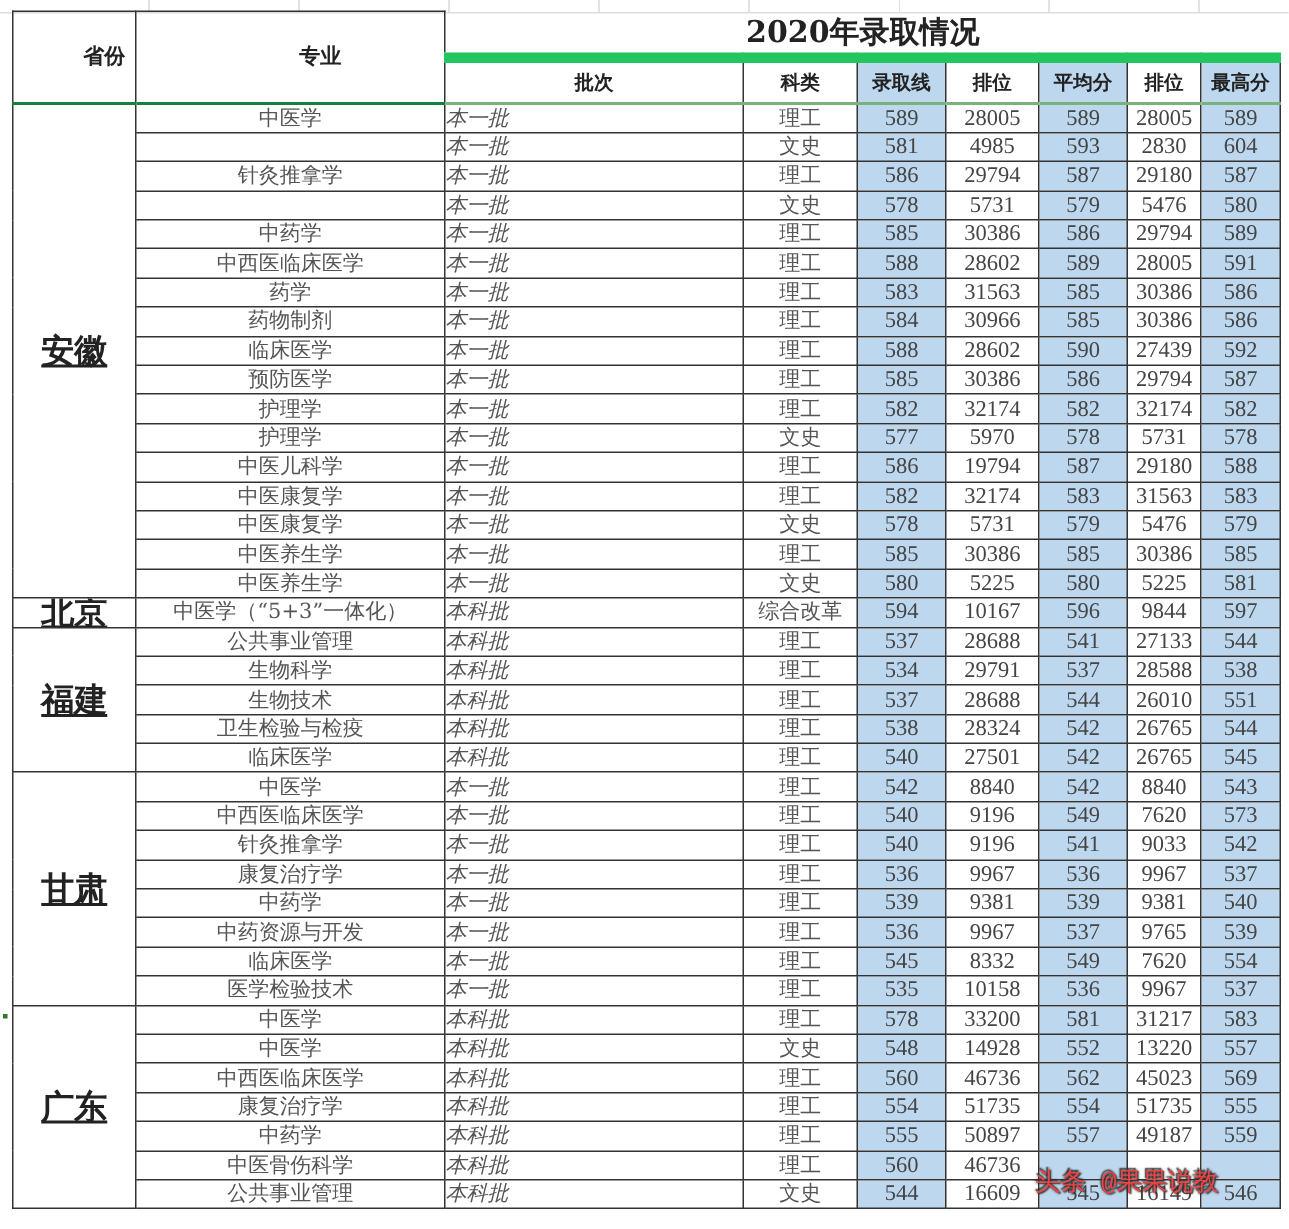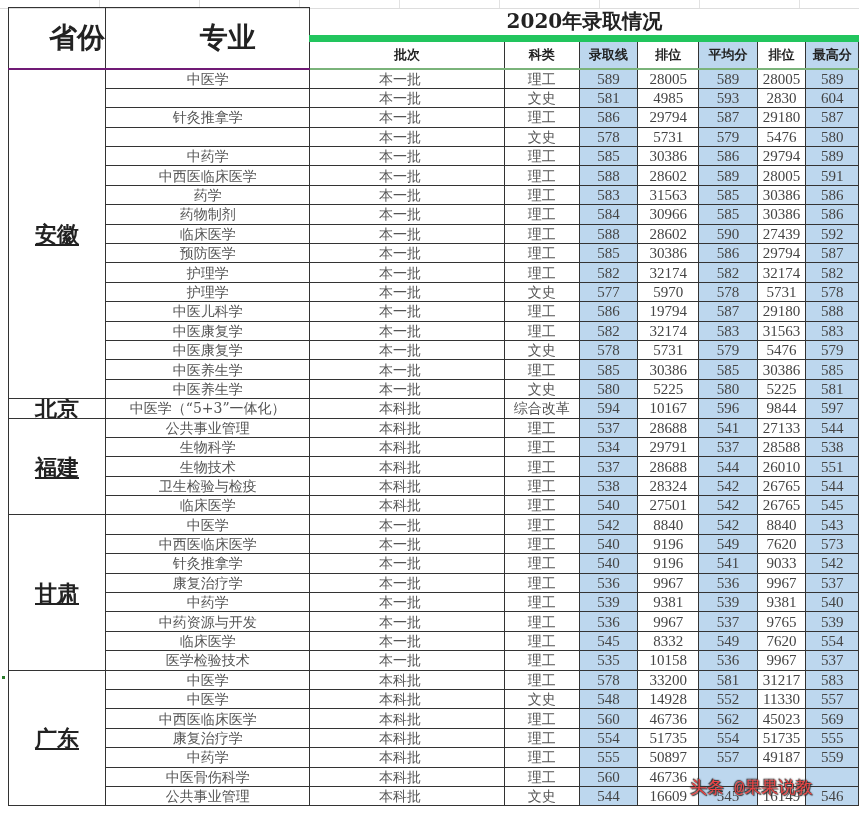--- a/index.html
+++ b/index.html
@@ -2,28 +2,28 @@
 <html><head>
 <meta charset="utf-8">
 <style>
   html,body{margin:0;padding:0;background:#fff;}
   body{width:859px;height:819px;overflow:hidden;position:relative;font-family:"DejaVu Serif","Liberation Serif",serif;color:#444;}
   .gridbg{position:absolute;left:0;top:0;width:859px;height:8px;border-bottom:1px solid #ddd;
     background:repeating-linear-gradient(90deg,#fff 0,#fff 99px,#e2e2e2 99px,#e2e2e2 100px);}
   table{position:absolute;left:8px;top:7px;border-collapse:collapse;table-layout:fixed;}
   td,th{border:1px solid #333;padding:0;text-align:center;white-space:nowrap;overflow:hidden;}
   th{font-weight:bold;color:#222;}
-  .hdr-prov,.hdr-major{font-size:28px;height:52px;border-bottom:2px solid #701a75;padding-left:40px;}
+  .hdr-prov,.hdr-major{font-size:14px;height:52px;border-bottom:2px solid #15803d;padding-left:40px;}
   .hdr-title{font-size:20px;height:24px;border-bottom:7px solid #22c55e;border-top:none;border-right:none;}
   .hdr-sub{font-size:13px;height:26px;border-bottom:2px solid #7ab37a;}
   td{font-size:14px;height:18.4px;line-height:18px;color:#555;}
   td.prov{font-size:22px;font-weight:bold;color:#222;vertical-align:middle;text-decoration:underline;}
   .blue{background:#bdd7ee;}
   .num{font-family:"Liberation Serif","DejaVu Serif",serif;font-size:15px;color:#444;}
-  .batch{text-align:center;padding-right:14px;}
+  .batch{text-align:left;padding-right:14px;font-style:italic;}
   .watermark{position:absolute;left:690px;top:776px;font-family:Liberation Mono, monospace;font-size:17px;color:#ef4444;
     text-shadow:0 0 2px #333,1px 1px 1px #333,-1px -1px 1px #333;letter-spacing:0px;}
   .greenmark{position:absolute;left:2px;top:676px;width:3px;height:3px;background:#2a7a2a;}
 </style>
 </head>
 <body>
 
 <div class="gridbg"></div>
 <div class="greenmark"></div>
 
@@ -381,21 +381,21 @@
         <td class="num">31217</td>
         <td class="num blue">583</td>
       </tr>
       <tr>
         <td class="">中医学</td>
         <td class="batch">本科批</td>
         <td class="">文史</td>
         <td class="num blue">548</td>
         <td class="num">14928</td>
         <td class="num blue">552</td>
-        <td class="num">11330</td>
+        <td class="num">13220</td>
         <td class="num blue">557</td>
       </tr>
       <tr>
         <td class="">中西医临床医学</td>
         <td class="batch">本科批</td>
         <td class="">理工</td>
         <td class="num blue">560</td>
         <td class="num">46736</td>
         <td class="num blue">562</td>
         <td class="num">45023</td>

